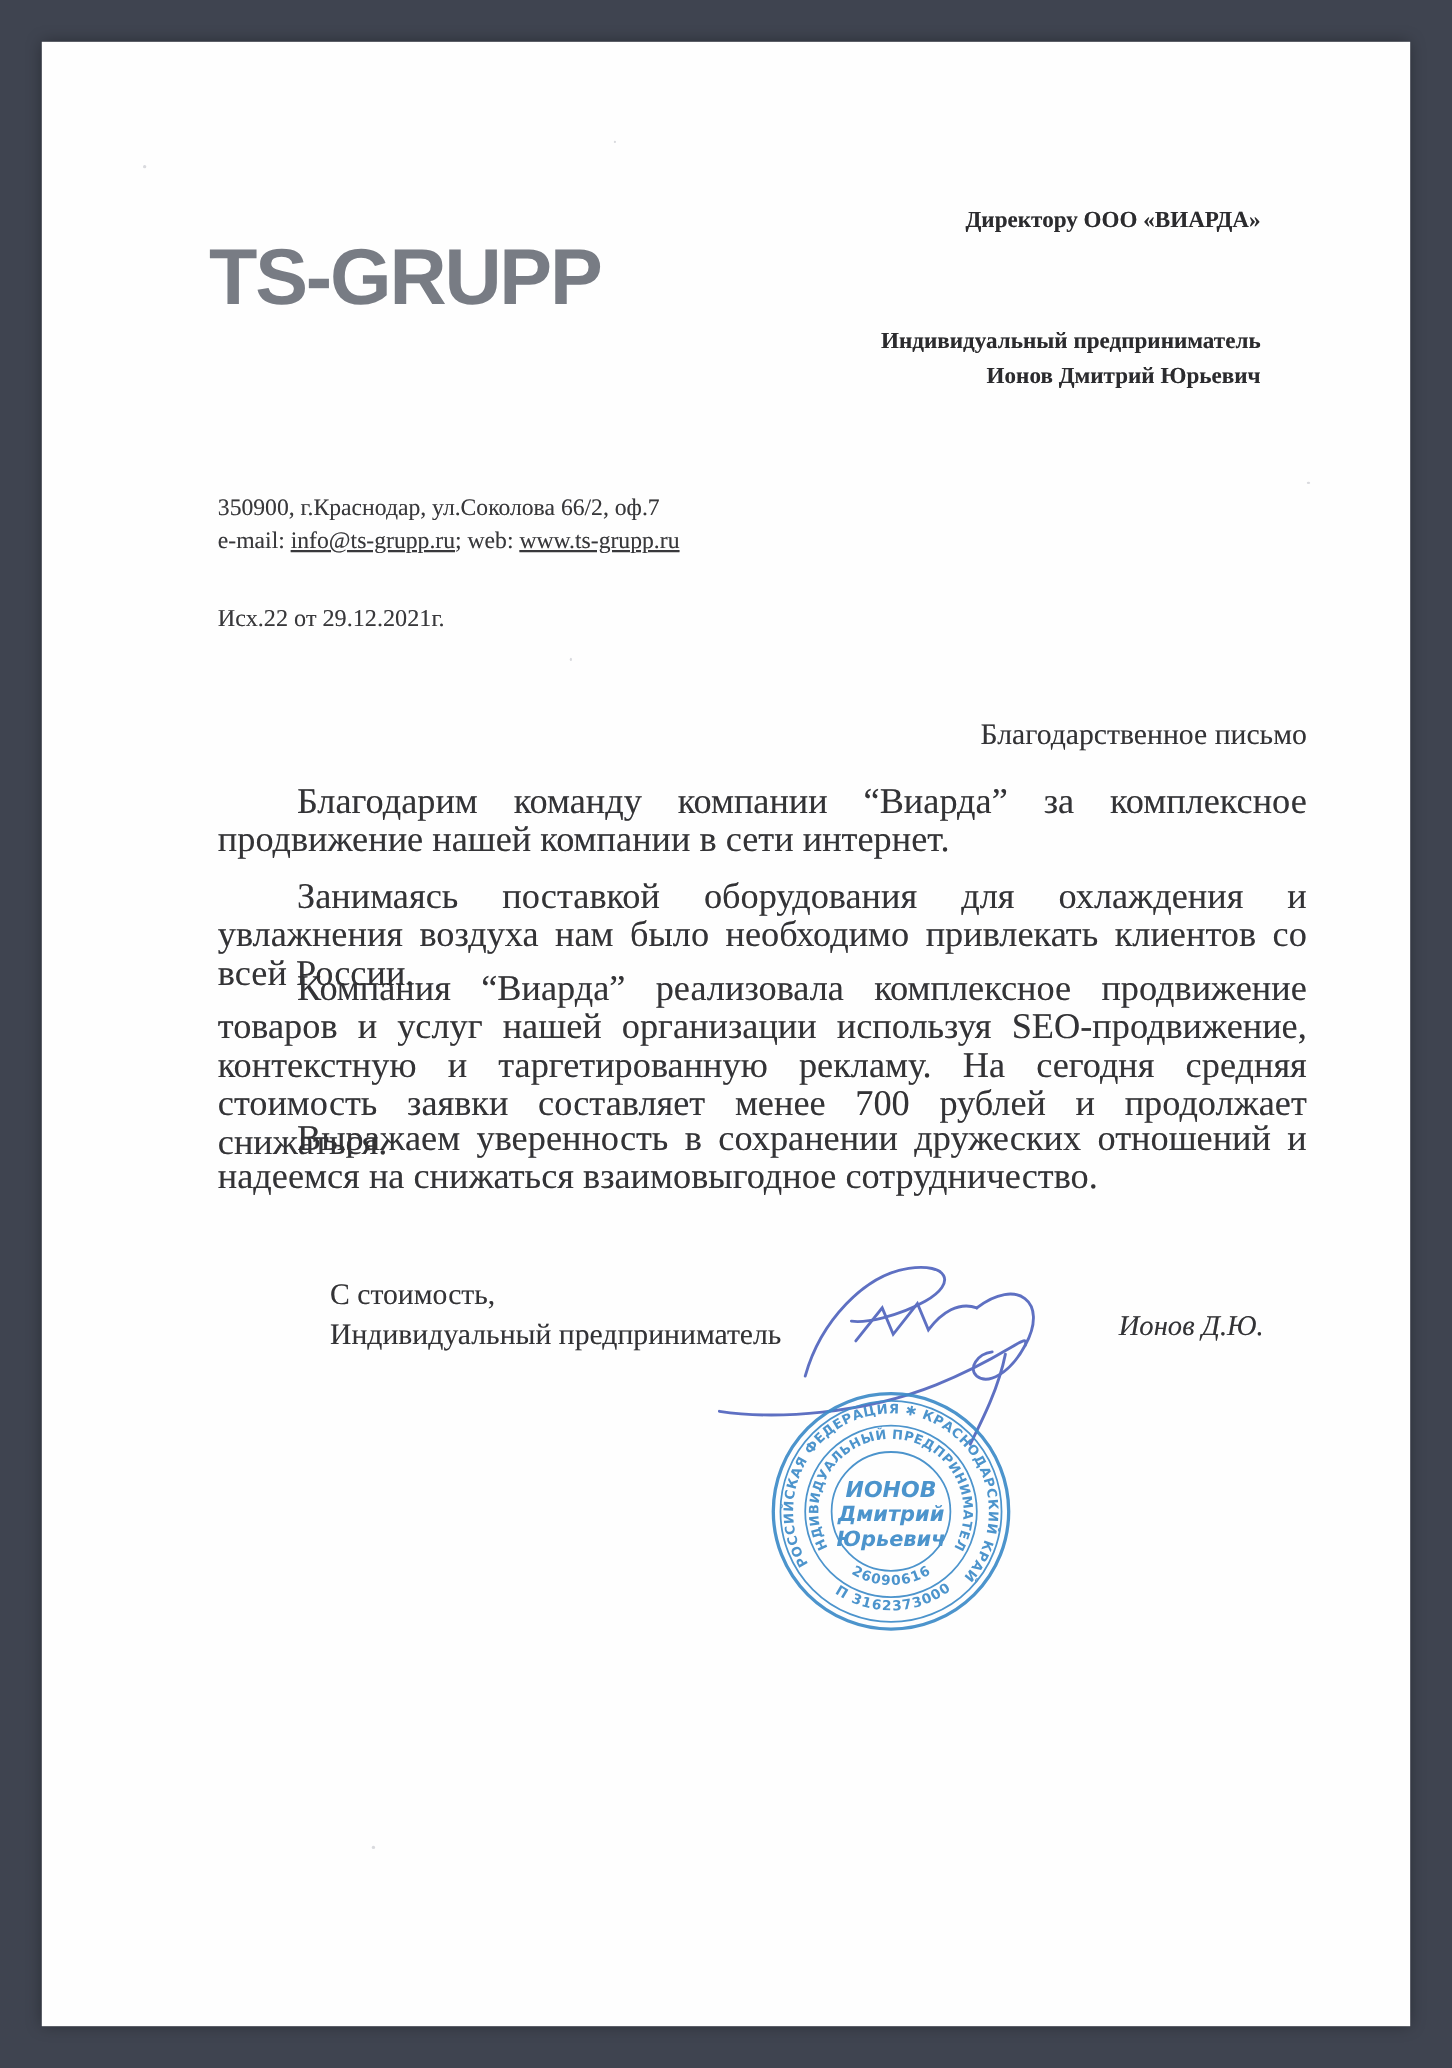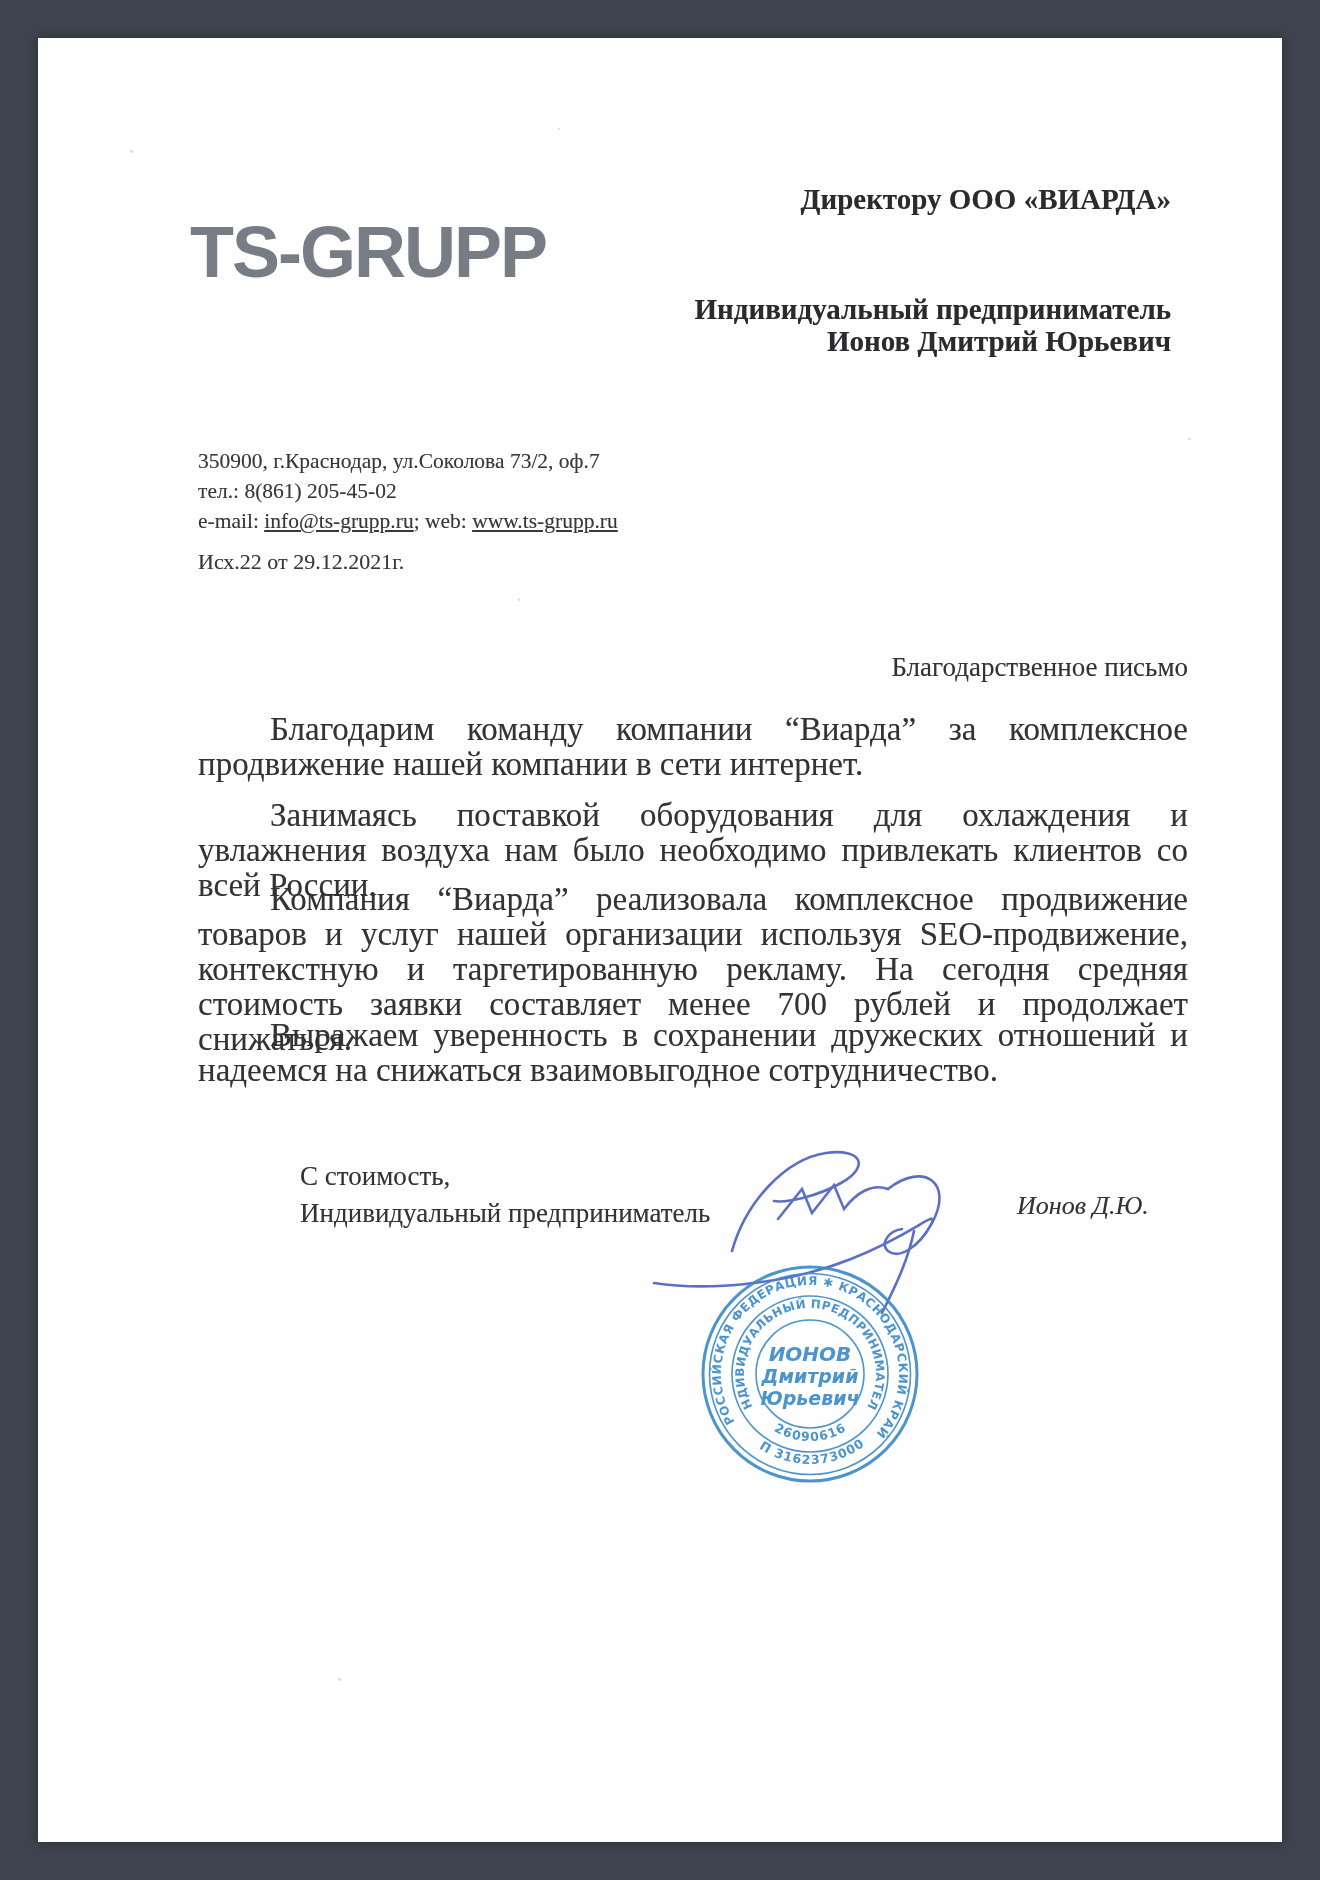--- a/index.html
+++ b/index.html
@@ -21,24 +21,24 @@
     left:152px;top:178px;
     font-family:"Liberation Sans", sans-serif;
     font-weight:bold;
     font-size:72px;
     letter-spacing:-2px;
     color:#787c84;
     line-height:1;
     text-align:right;
   }
   .recipient{
-    right:111px;
+    right:136px;
     text-align:right;
     font-weight:bold;
-    font-size:29px;
+    font-size:21px;
     color:#2b2b2e;
     line-height:32px;
     text-shadow:0 0 .4px rgba(0,0,0,.35);
   }
   .recipient-1{top:145px;}
   .recipient-23{top:255px;}
   .contact{
     left:160px;top:408px;
     font-size:21.5px;
     color:#38383b;
@@ -89,22 +89,21 @@
   <div class="abs logo">TS-GRUPP</div>
 
   <div class="abs recipient recipient-1">Директору ООО «ВИАРДА»</div>
 
   <div class="abs recipient recipient-23">
     <div>Индивидуальный предприниматель</div>
     <div>Ионов Дмитрий Юрьевич</div>
   </div>
 
   <div class="abs contact">
-    <div>350900, г.Краснодар, ул.Соколова 73/2, оф.7</div>
-    <div>тел.: 8(861) 205-45-02</div>
+    <div>350900, г.Краснодар, ул.Соколова 66/2, оф.7</div>
     <div><span>e-mail: </span><span class="u">info@ts-grupp.ru</span><span>; web: </span><span class="u">www.ts-grupp.ru</span></div>
   </div>
 
   <div class="abs refline">Исх.22 от 29.12.2021г.</div>
 
   <div class="abs content title">Благодарственное письмо</div>
 
   <div class="abs content para p1">Благодарим команду компании “Виарда” за комплексное продвижение нашей компании в сети интернет.</div>
   <div class="abs content para p2">Занимаясь поставкой оборудования для охлаждения и увлажнения воздуха нам было необходимо привлекать клиентов со всей России.</div>
   <div class="abs content para p3">Компания “Виарда” реализовала комплексное продвижение товаров и услуг нашей организации используя SEO-продвижение, контекстную и таргетированную рекламу. На сегодня средняя стоимость заявки составляет менее 700 рублей и продолжает снижаться.</div>

